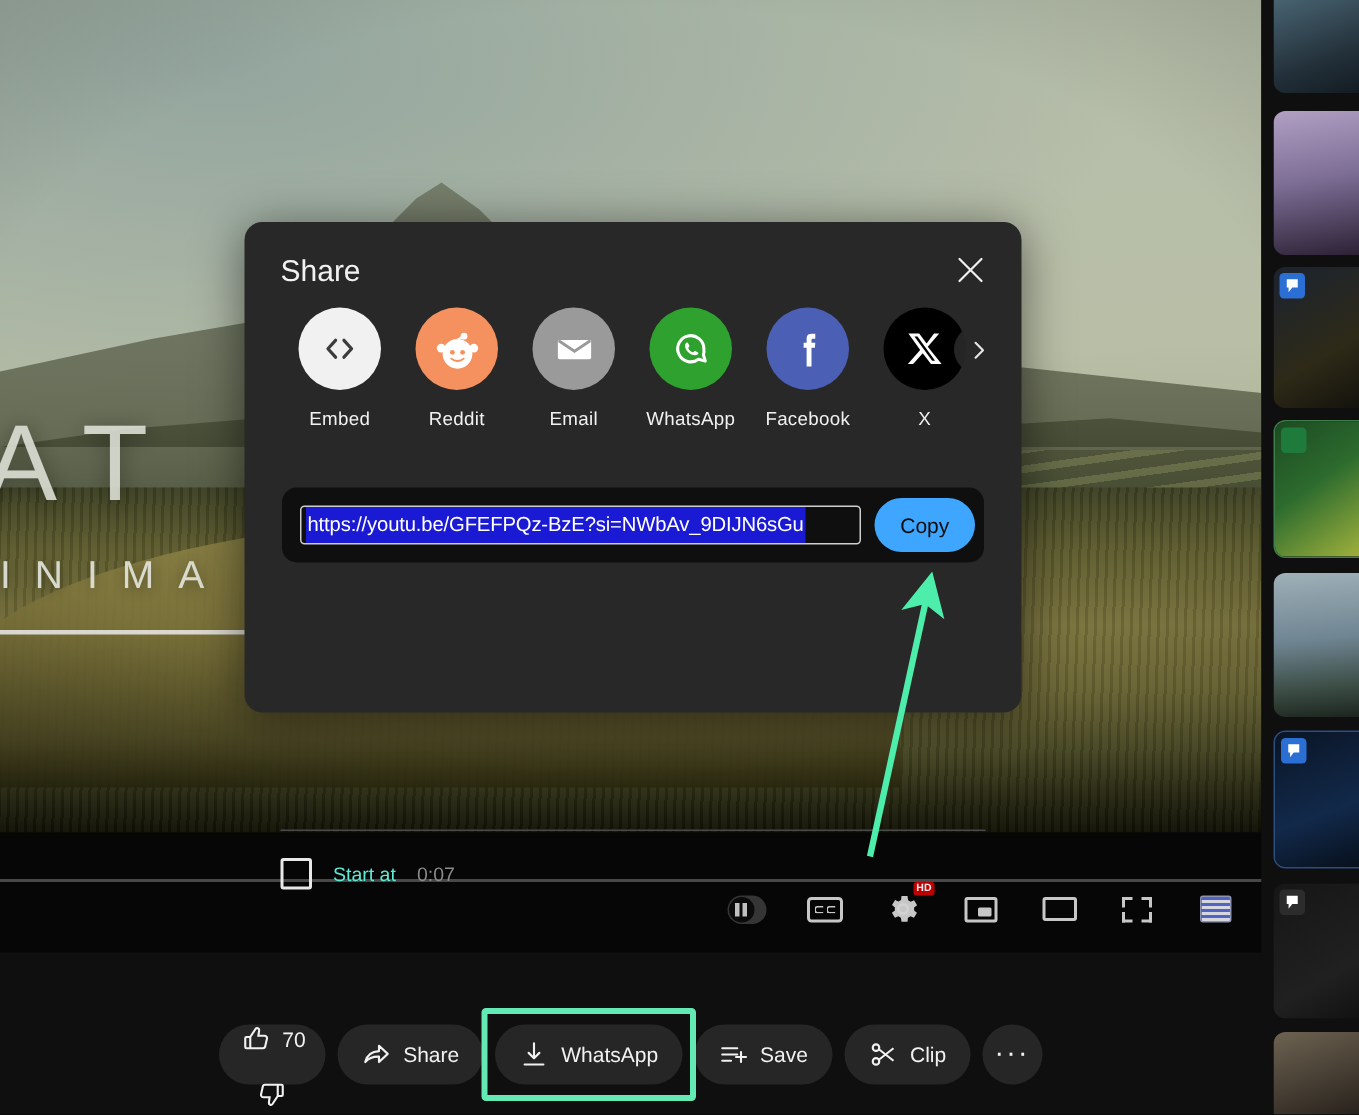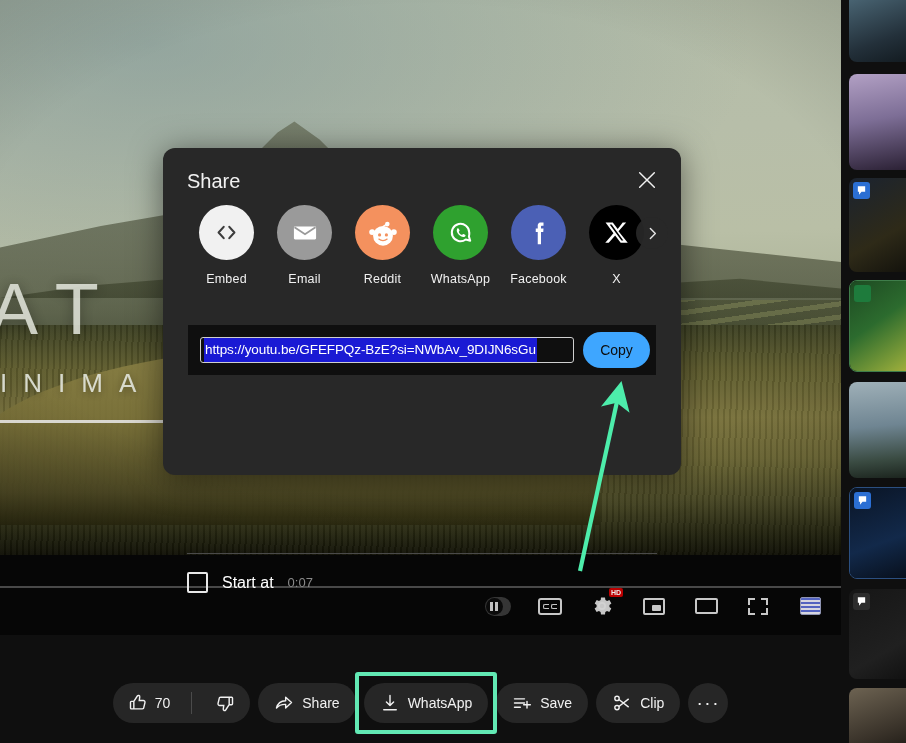--- a/index.html
+++ b/index.html
@@ -128,21 +128,21 @@
     position: absolute; left: 0; top: 663px; width: 841px; height: 80px;
     display: flex; align-items: center; justify-content: center; gap: 8px;
     background: #0f0f0f;
   }
   .pill {
     height: 40px; border-radius: 20px; background: #262626;
     display: flex; align-items: center; gap: 8px;
     padding: 0 16px; color: #f1f1f1; font-size: 14px; font-weight: 500;
     cursor: pointer; white-space: nowrap;
   }
-  .pill.likegroup { padding: 0; }
+  .pill.likegroup { padding: 0; flex-direction: column; }
   .like-part { display: flex; align-items: center; gap: 7px; padding: 0 13px 0 15px; height: 40px; }
   .vdiv { width: 1px; height: 22px; background: #4b4b4b; }
   .dislike-part { display: flex; align-items: center; padding: 0 15px; height: 40px; }
   .pill.round { width: 40px; padding: 0; justify-content: center; font-size: 19px; letter-spacing: 1.5px; }
   .dl-wrap { position: relative; display: inline-flex; }
   .dl-highlight {
     position: absolute; left: -9px; top: -11px; right: -9px; bottom: -11px;
     border: 4px solid #62e9b4; border-radius: 3px; pointer-events: none;
   }
   .ico { width: 20px; height: 20px; display: inline-block; }
@@ -167,21 +167,21 @@
   .target { width: 55px; display: flex; flex-direction: column; align-items: center; cursor: pointer; }
   .tcircle { width: 55px; height: 55px; border-radius: 50%; display: flex; align-items: center; justify-content: center; }
   .tlabel { margin-top: 12px; font-size: 12.5px; color: #f1f1f1; letter-spacing: .2px; }
   .scrollnext {
     position: absolute; left: 473px; top: 69px; width: 32px; height: 32px;
     border-radius: 50%; background: rgba(40,40,40,0.92);
     display: flex; align-items: center; justify-content: center; cursor: pointer;
   }
   .linkbox {
     position: absolute; left: 188px; top: 325px; width: 468px; height: 50px;
-    background: #0f0f0f; border-radius: 0;
+    background: #0f0f0f; border-radius: 10px;
     display: flex; align-items: center; padding: 0 6px 0 12px; z-index: 41;
   }
   .urlfield {
     flex: 1; height: 26px; border: 1px solid #cfcfcf; border-radius: 3px;
     background: #0f0f0f; overflow: hidden; display: flex; align-items: center;
     padding: 0 3px;
   }
   .urlsel {
     background: #1a1ad4; color: #ffffff; font-size: 13.5px;
     white-space: nowrap; overflow: hidden; text-overflow: clip;
@@ -189,21 +189,21 @@
   }
   .copybtn {
     width: 67px; height: 36px; border-radius: 18px; background: #3ea6ff;
     color: #0d0d0d; font-size: 14px; font-weight: 500;
     display: flex; align-items: center; justify-content: center;
     margin-left: 9px; cursor: pointer;
   }
   .hrule { position: absolute; left: 24px; right: 24px; top: 405px; height: 1px; background: #4a4a4a; }
   .startrow { position: absolute; left: 24px; top: 424px; display: flex; align-items: center; gap: 14px; }
   .cbox { width: 21px; height: 21px; border: 2px solid #e8e8e8; border-radius: 2px; cursor: pointer; }
-  .startlabel { font-size: 16px; color: #ffffff; }
+  .startlabel { font-size: 13px; color: #5eead4; }
   .starttime { font-size: 13px; color: #8a8a8a; }
 
   
   .arrow { position: absolute; left: 560px; top: 375px; width: 110px; height: 210px; z-index: 60; pointer-events: none; }
 
   
   .sidebar {
     position: absolute; left: 841px; top: 0; width: 65px; height: 743px;
     background: #0f0f0f; overflow: hidden;
   }
@@ -348,46 +348,46 @@
       <div class="target">
         <div class="tcircle" style="background:#f1f1f1">
           <svg viewBox="0 0 24 24" width="27" height="27" fill="none" stroke="#3c3c3c" stroke-width="1.9" stroke-linecap="round" stroke-linejoin="round">
             <path d="M9.5 7L5 12l4.5 5M14.5 7L19 12l-4.5 5"></path>
           </svg>
         </div>
         <div class="tlabel">Embed</div>
       </div>
 
       <div class="target">
-        <div class="tcircle" style="background:#9a9a9a">
-          <svg viewBox="0 0 24 24" width="28" height="28" fill="#ffffff">
-            <path d="M3.5 6.5h17c.55 0 1 .45 1 1v9c0 .55-.45 1-1 1h-17c-.55 0-1-.45-1-1v-9c0-.55.45-1 1-1z"></path>
-            <path d="M3 7l9 6 9-6" fill="none" stroke="#9a9a9a" stroke-width="1.6"></path>
-          </svg>
-        </div>
-        <div class="tlabel">Email</div>
-      </div>
-
-      <div class="target">
         <div class="tcircle" style="background:#f4915e">
           <svg viewBox="0 0 36 36" width="34" height="34">
             <circle cx="18" cy="21" r="10.5" fill="#ffffff"></circle>
             <circle cx="14.4" cy="20" r="1.7" fill="#f4915e"></circle>
             <circle cx="21.6" cy="20" r="1.7" fill="#f4915e"></circle>
             <path d="M13.6 24.4c1.3 1.2 2.8 1.7 4.4 1.7s3.1-.5 4.4-1.7" stroke="#f4915e" stroke-width="1.3" fill="none" stroke-linecap="round"></path>
             <circle cx="22.6" cy="8.6" r="2.4" fill="#ffffff"></circle>
             <path d="M18 11.2l3.6-2.3" stroke="#ffffff" stroke-width="1.5" fill="none"></path>
             <circle cx="29.5" cy="17" r="3.1" fill="#ffffff"></circle>
             <circle cx="6.5" cy="17" r="3.1" fill="#ffffff"></circle>
           </svg>
         </div>
         <div class="tlabel">Reddit</div>
       </div>
 
       <div class="target">
+        <div class="tcircle" style="background:#9a9a9a">
+          <svg viewBox="0 0 24 24" width="28" height="28" fill="#ffffff">
+            <path d="M3.5 6.5h17c.55 0 1 .45 1 1v9c0 .55-.45 1-1 1h-17c-.55 0-1-.45-1-1v-9c0-.55.45-1 1-1z"></path>
+            <path d="M3 7l9 6 9-6" fill="none" stroke="#9a9a9a" stroke-width="1.6"></path>
+          </svg>
+        </div>
+        <div class="tlabel">Email</div>
+      </div>
+
+      <div class="target">
         <div class="tcircle" style="background:#2fa12f">
           <svg viewBox="0 0 32 32" width="31" height="31" fill="none" stroke="#ffffff" stroke-width="2.1">
             <path d="M25 16a9 9 0 10-3.6 7.2L26 24.5l-1.3-4.4A8.9 8.9 0 0025 16z" stroke-linejoin="round"></path>
             <path d="M12.6 12.2c.4-.8 1.3-.6 1.6 0l.8 1.6c.2.4 0 .7-.3 1-.5.4-.4.9-.1 1.4.5.9 1.3 1.6 2.2 2 .5.3 1 .3 1.3-.2.3-.4.6-.6 1-.4l1.6.8c.6.3.8 1.1 0 1.6-2 1.2-4.6.2-6.4-1.6s-2.9-4.3-1.7-6.2z" fill="#ffffff" stroke="none"></path>
           </svg>
         </div>
         <div class="tlabel">WhatsApp</div>
       </div>
 
       <div class="target">

